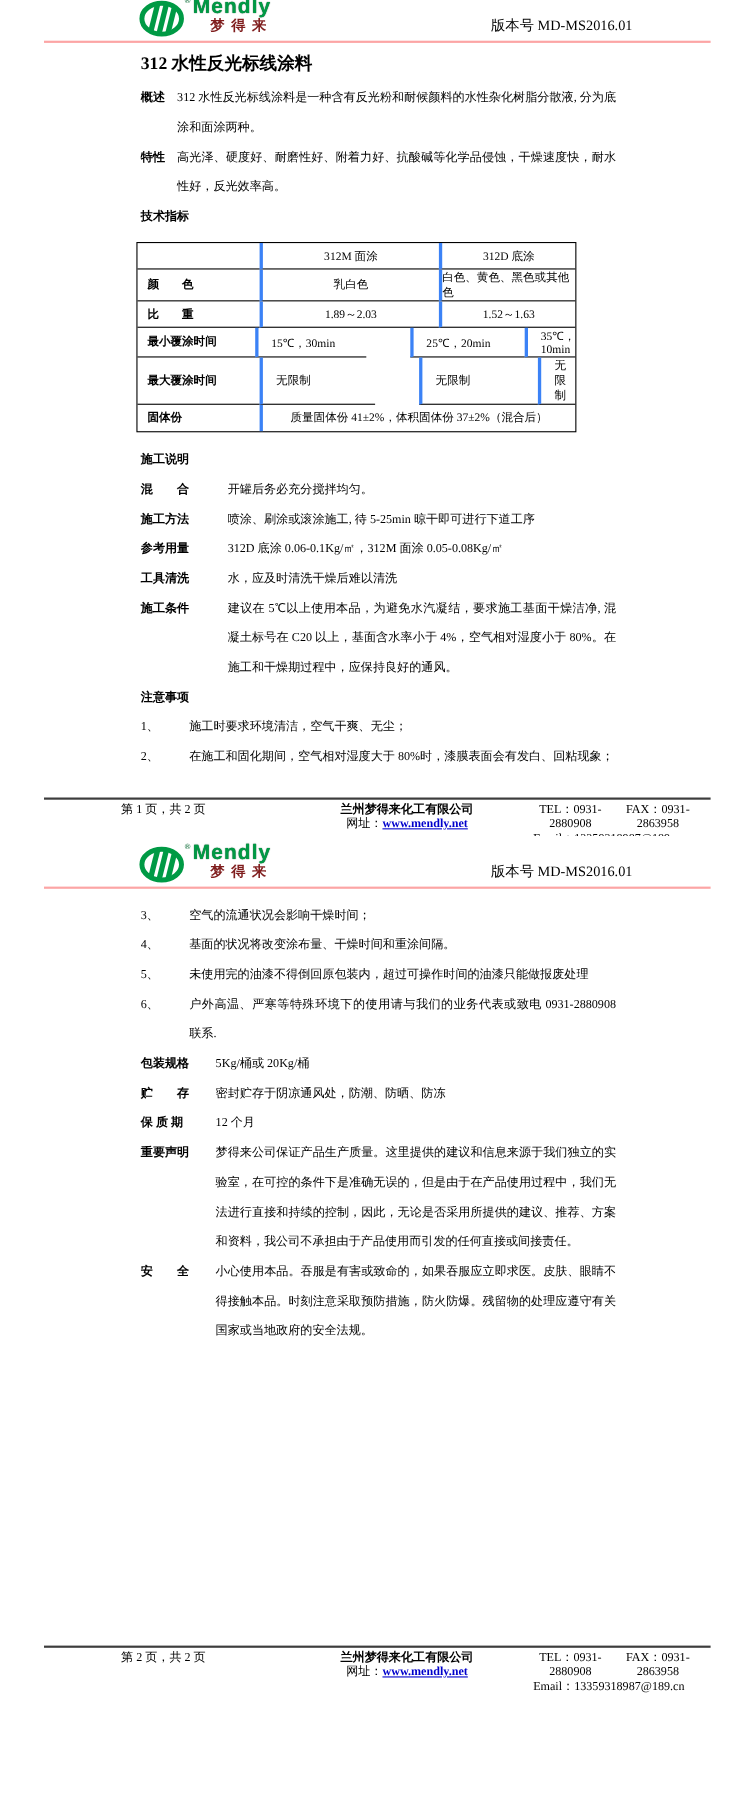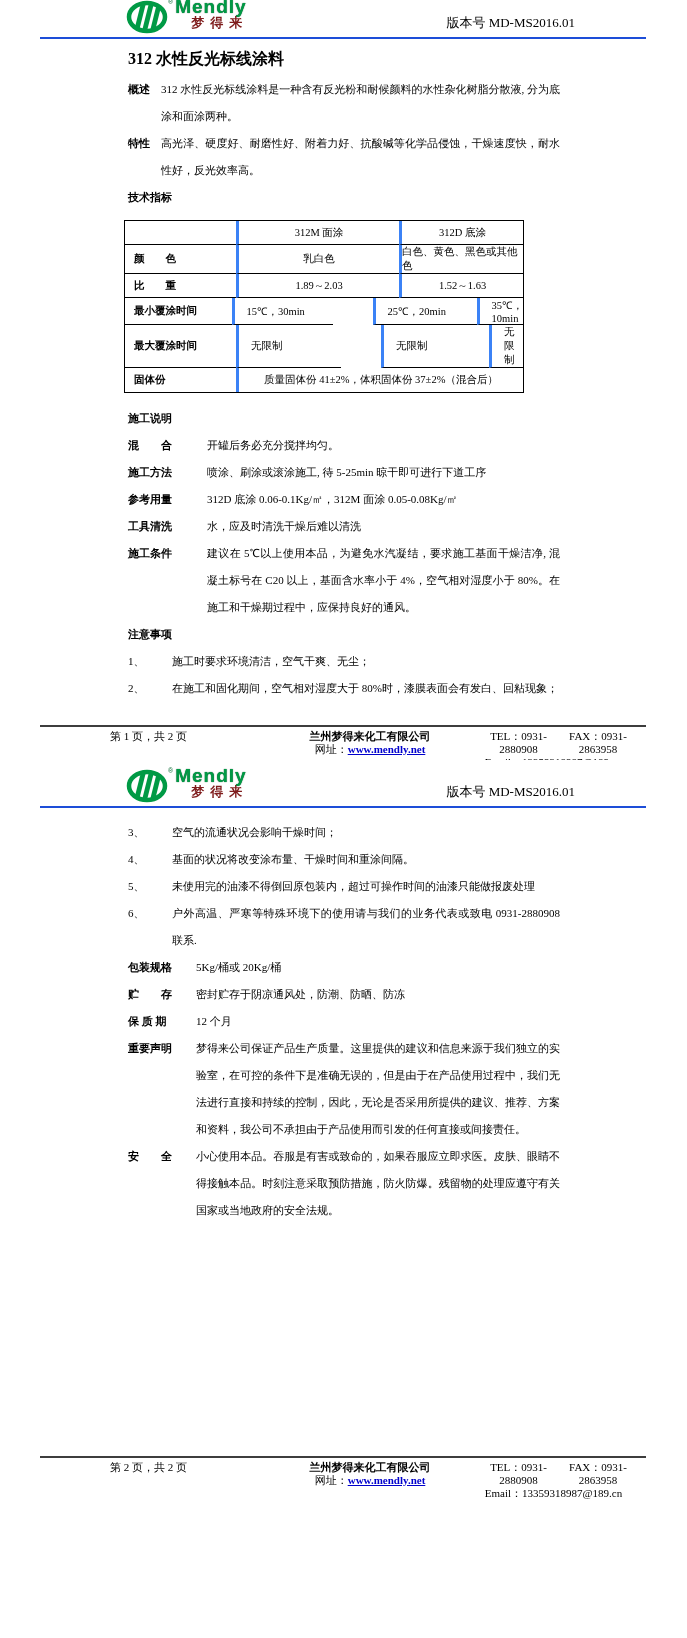--- a/index.html
+++ b/index.html
@@ -6,21 +6,21 @@
   html,body { background:#fff; }
   body {
     width:687px; height:1638px; position:relative;
     font-family:"Liberation Serif", serif; color:#000; font-size:11px;
   }
   .page { position:absolute; left:0; width:687px; background:#fff; }
   #page1 { top:0; height:760px; }
   #page2 { top:760px; height:878px; }
 
   
-  .pg-header { position:relative; margin:0 41px 0 40px; border-bottom:2px solid #1d4ed8; }
+  .pg-header { position:relative; margin:0 41px 0 40px; border-bottom:2px solid #fca5a5; }
   #page1 .pg-header { height:39px; }
   #page2 .pg-header { height:48px; }
   .logo { position:absolute; left:86px; bottom:2px; display:flex; align-items:flex-start; }
   .logo-mark { display:block; margin-top:1px; }
   .reg { font-size:7px; color:#0a6b34; line-height:8px; font-family:"Liberation Sans",sans-serif; }
   .logo-words { display:flex; flex-direction:column; margin-left:2px; }
   .logo-en { font-family:"Liberation Sans",sans-serif; font-weight:bold; font-size:19px; line-height:17px;
              color:#009a45; letter-spacing:1px; text-shadow:0 0 1px #00451e; }
   .logo-cn { font-family:"Liberation Sans",sans-serif; font-weight:bold; font-size:13px; line-height:15px;
              color:#7f1d1d; letter-spacing:6px; margin-left:16px; }
@@ -50,21 +50,21 @@
   .w-a    { width:163px; justify-content:center; }
   .w-b    { flex:1; justify-content:center; }
   .w-t1   { width:105px; padding-left:12px; }
   .w-t2   { width:108px; padding-left:12px;margin-left:40px; }
   .w-t3   { flex:1; padding-left:12px; }
   .w-span { flex:1; justify-content:center; }
 
   
   .pfooter { position:absolute; left:0; width:687px; }
   #page1 .pfooter { top:725px; }
-  #page2 .pfooter { top:696px; }
+  #page2 .pfooter { top:736px; }
   .f-rule { margin:0 41px 0 40px; border-top:2px solid #3d3d3d; }
   .f-cols { display:flex; padding:3px 45px 0 110px; font-size:11px; line-height:13px; text-align:left; }
   .f-page { width:165px; }
   .f-center { width:190px; text-align:center; }
   .f-company { font-weight:bold; }
   .f-right { flex:1; text-align:center; }
   .f-tf { display:flex; justify-content:space-between; padding:0 4px 0 14px; }
   .f-link { color:#0000cc; text-decoration:underline; cursor:pointer;font-weight:bold; }
 </style>
 </head>

